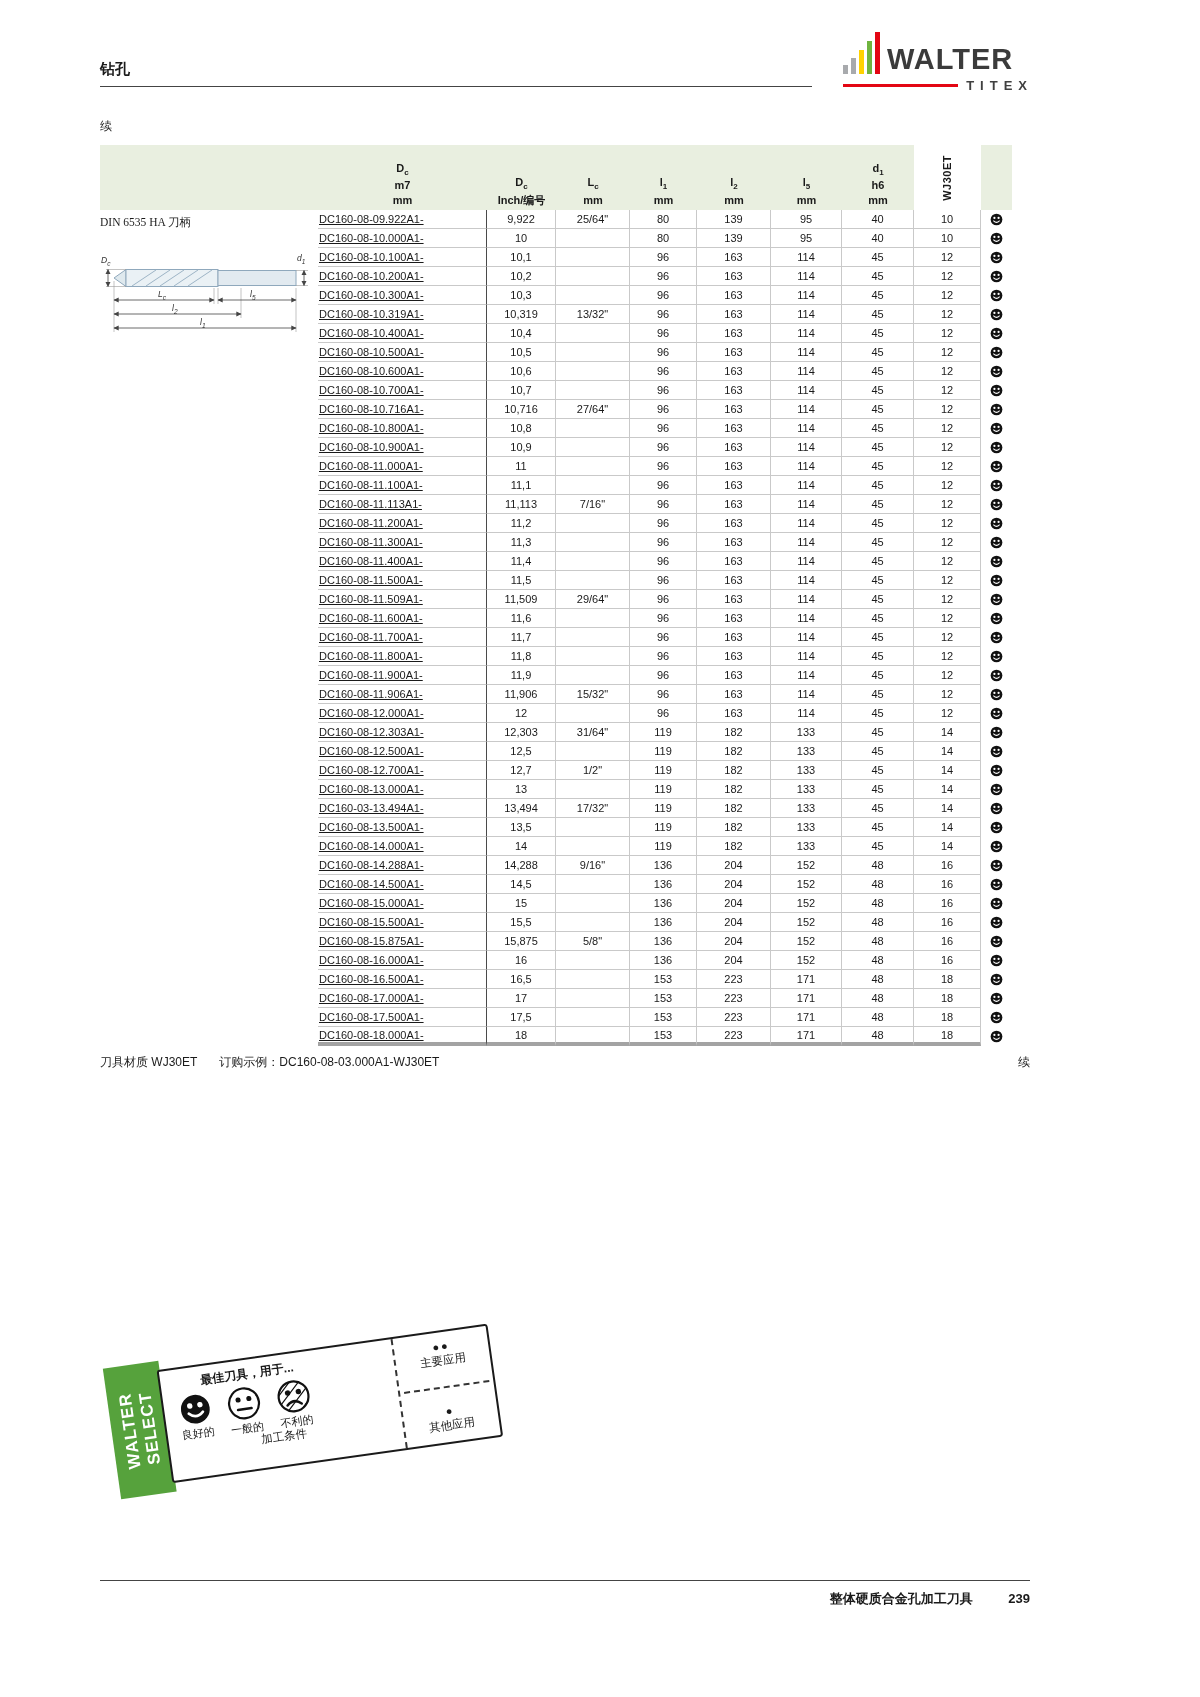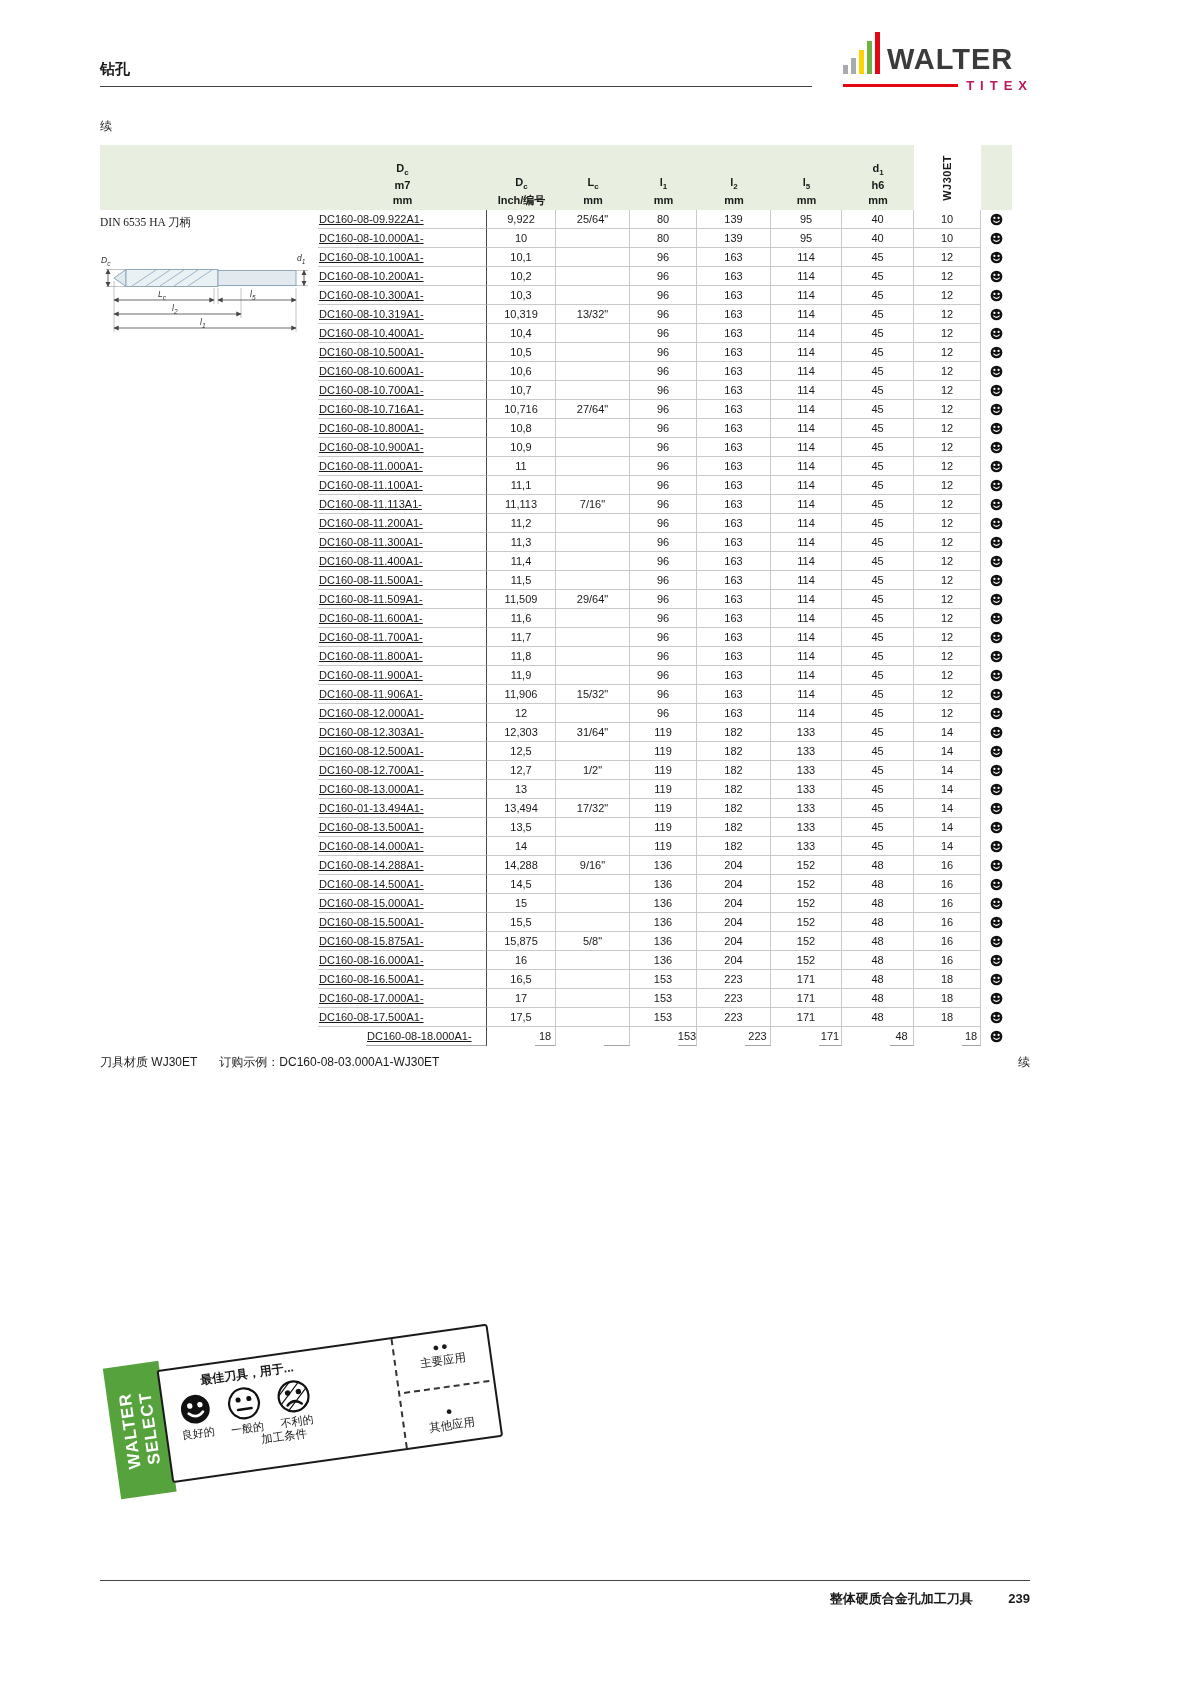--- a/index.html
+++ b/index.html
@@ -22,40 +22,40 @@
   .bars { display:flex; align-items:flex-end; gap:3px; margin-right:7px; }
   .bar { display:inline-block; width:5px; }
   .b1 { height:9px;  background:#a8aaad; }
   .b2 { height:16px; background:#a8aaad; }
   .b3 { height:24px; background:#ffd200; }
   .b4 { height:33px; background:#6fb43f; }
   .b5 { height:42px; background:#e30613; }
   .walter { font-size:29px; font-weight:bold; color:#3b3b3b; letter-spacing:1px; line-height:1; }
   .titex-row { display:flex; align-items:center; margin-top:4px; }
   .tline { flex:1; height:3px; background:#e30613; }
-  .titex { color:#be185d; font-weight:bold; font-size:13px; letter-spacing:6px; margin-left:8px; }
+  .titex { color:#404040; font-weight:bold; font-size:13px; letter-spacing:6px; margin-left:8px; }
 
   
   .ttable { position:absolute; left:100px; top:145px; width:912px; }
   .grid-cols { display:grid; grid-template-columns:218px 169px 69px 74px 67px 74px 71px 72px 67px 31px; }
   .thead { height:65px; background:#e9efe0; }
   .th { display:flex; flex-direction:column; justify-content:flex-end; align-items:center;
         padding-bottom:3px; font-weight:bold; font-size:11px; line-height:1.3; text-align:center; }
   .th sub { font-size:8px; }
   .order-h { align-items:flex-start; font-size:12px; }
   .icon-h { background:#fff; justify-content:center; align-items:center; padding-bottom:0; }
   .vert { writing-mode:vertical-rl; transform:rotate(180deg); font-weight:bold; font-size:11px; letter-spacing:0.5px; }
 
   .trow { height:19px; }
   .cell { font-size:11px; display:flex; align-items:center; justify-content:center;
           border-bottom:1px solid #c9c9c9; border-right:1px solid #c9c9c9; white-space:nowrap; }
   .cell.spacer { border:none; }
   .cell.order { justify-content:flex-start; padding-left:1px; border-right:1px solid #4a4a4a;text-decoration:underline; }
   .cell.icon-cell { border:none; }
-  .trow:last-child .cell:not(.spacer):not(.icon-cell) { border-bottom:1px solid #a3a3a3;margin-left:48px; }
+  .trow:last-child .cell:not(.spacer):not(.icon-cell) { border-bottom:4px solid #a3a3a3; }
   .smiley { width:13px; height:13px; display:block; }
 
   
   .left-pane { position:absolute; left:0; top:68px; width:218px; }
   .din-label { font-size:11.5px; padding-top:2px;font-family:Liberation Serif, serif; }
   .drill-svg { margin-top:18px; display:block; }
   .dim { font-size:8.5px; font-style:italic; fill:#333; }
   .dimsub { font-size:6.5px; }
 
   
@@ -773,21 +773,21 @@
         <circle cx="10" cy="10" r="9" fill="#111"></circle>
         <circle cx="6.8" cy="7.6" r="1.7" fill="#fff"></circle>
         <circle cx="13.2" cy="7.6" r="1.7" fill="#fff"></circle>
         <path d="M5.5 12.2 Q10 16.6 14.5 12.2" stroke="#fff" stroke-width="1.6" fill="none" stroke-linecap="round"></path>
       </svg>
     </div>
   </div>
 
   <div class="trow grid-cols">
     <div class="cell spacer"></div>
-    <div class="cell order">DC160-01-13.494A1-</div>
+    <div class="cell order">DC160-03-13.494A1-</div>
     <div class="cell">13,494</div>
     <div class="cell">17/32"</div>
     <div class="cell">119</div>
     <div class="cell">182</div>
     <div class="cell">133</div>
     <div class="cell">45</div>
     <div class="cell">14</div>
     <div class="cell icon-cell">
       <svg class="smiley" viewBox="0 0 20 20">
         <circle cx="10" cy="10" r="9" fill="#111"></circle>

